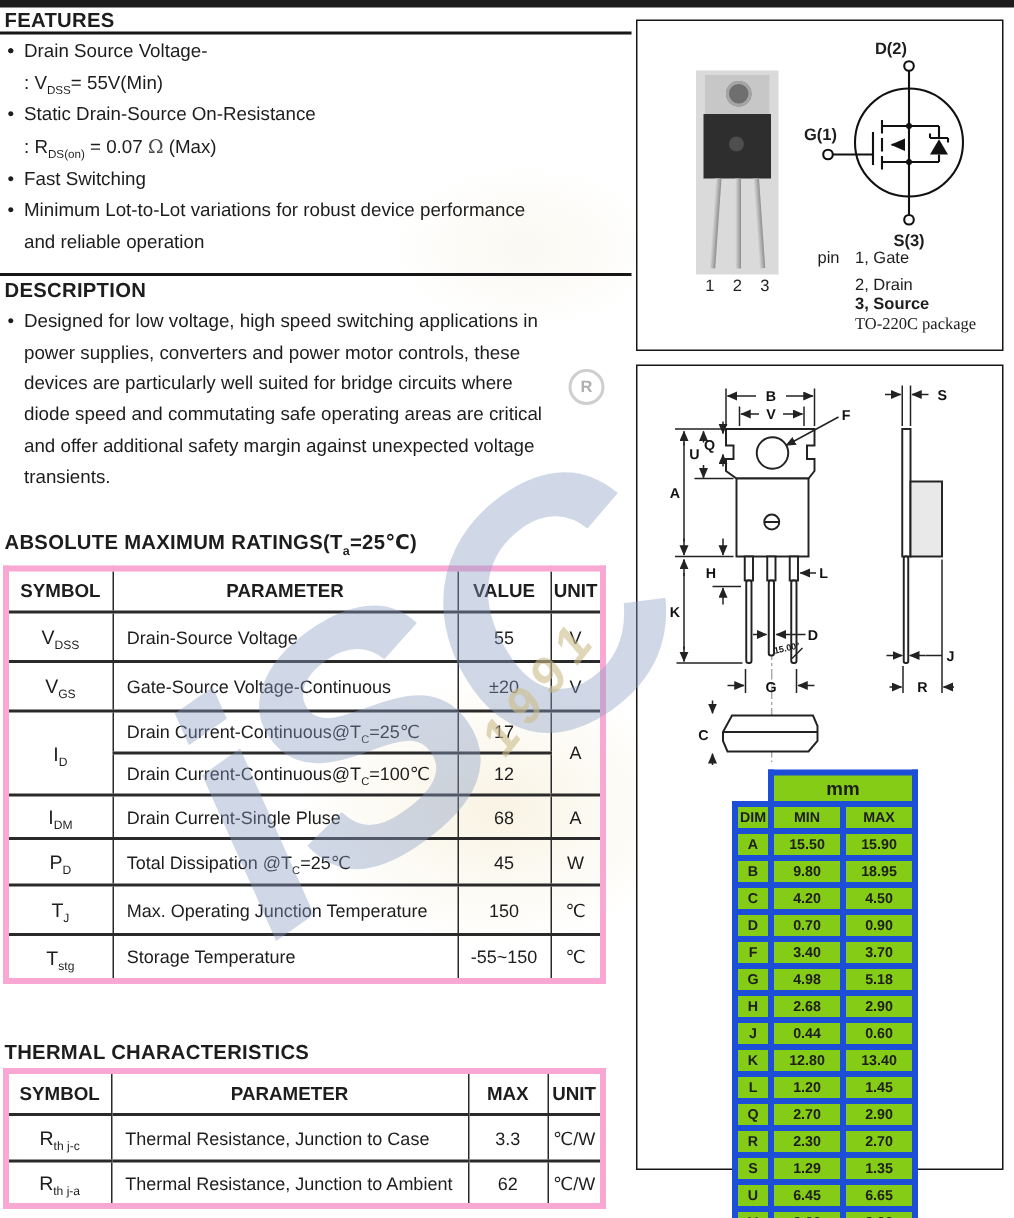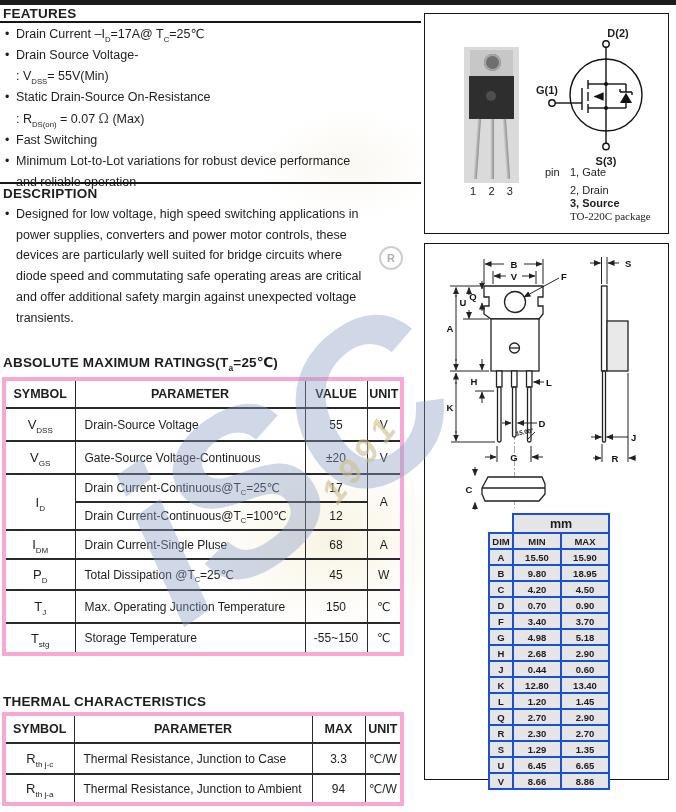--- a/index.html
+++ b/index.html
@@ -40,21 +40,21 @@
   #photo .leg{position:absolute;top:72px;width:4px;height:60px;
               background:linear-gradient(90deg,#dedede,#8e8e8e);transform-origin:top center;}
   #pins123{position:absolute;left:39px;top:171px;width:55px;display:flex;justify-content:space-around;
            font-size:11px;color:#222;}
   .symlabel{position:absolute;font-size:11px;font-weight:bold;text-align:center;}
   .pinnote{position:absolute;font-size:11px;color:#1d1d1d;}
   svg text{font-family:"Liberation Sans","DejaVu Sans",sans-serif;}
   
   #mmtable{position:absolute;left:63px;top:269px;width:120px;table-layout:fixed;
            font-size:9.5px;font-weight:bold;border-collapse:collapse;}
-  #mmtable td{border:2px solid #1d4ed8;text-align:center;padding:0;height:14px;background:#e5e5e5;}
+  #mmtable td{border:4px solid #1d4ed8;text-align:center;padding:0;height:14px;background:#84cc16;}
   #mmtable td.noborder{border:none;background:transparent;}
   #mmtable .mmhead{font-size:12.5px;height:17px;}
   #wm-logo{left:110px;top:360px;width:340px;height:210px;font-size:225px;letter-spacing:-8px;
            color:rgba(138,158,196,0.40);transform:rotate(-35deg);}
   #wm-year{left:300px;top:438px;width:120px;height:40px;font-size:34px;letter-spacing:7px;
            color:rgba(203,188,138,0.60);transform:rotate(-52deg);}
   #wm-reg{position:absolute;left:379px;top:246px;width:20px;height:20px;border-radius:50%;z-index:1;
           border:2px solid rgba(165,165,165,0.55);color:rgba(150,150,150,0.75);
           font-size:11px;font-weight:bold;display:flex;align-items:center;justify-content:center;}
 </style>
@@ -72,21 +72,21 @@
   <div id="wm-reg">R</div>
 
   <div id="content">
     <div id="topbar"></div>
 
     <div class="h1" style="top:6px;">FEATURES</div>
     <div class="rule" style="top:21px;"></div>
     <div class="textcol" style="top:24px;">
 
         <div class="tline">
-          <span class="bullet">•</span><span><span>Drain Current –I</span><sub>D</sub><span>=17A@ T</span><sub>C</sub><span>=25℃</span></span>
+          <span class="bullet">•</span>
         </div>
 
         <div class="tline">
           <span class="bullet">•</span><span><span>Drain Source Voltage-</span></span>
         </div>
 
         <div class="tline">
           <span><span>: V</span><sub>DSS</sub><span>= 55V(Min)</span></span>
         </div>
 
@@ -221,21 +221,21 @@
       </tr>
       <tr style="height:31px">
         <td class="sym"><span>R</span><sub>th j-c</sub></td>
         <td class="param"><span>Thermal Resistance, Junction to Case</span></td>
         <td>3.3</td>
         <td>℃/W</td>
       </tr>
       <tr style="height:30px">
         <td class="sym"><span>R</span><sub>th j-a</sub></td>
         <td class="param"><span>Thermal Resistance, Junction to Ambient</span></td>
-        <td>94</td>
+        <td>62</td>
         <td>℃/W</td>
       </tr>
     </tbody>
       </table>
 
     <div class="rbox" id="box1">
       <div id="photo">
         <div class="tab"></div>
         <div class="hole"></div>
         <div class="pkgbody">
@@ -279,21 +279,21 @@
           <line x1="201" y1="89" x2="201" y2="94"></line>
           <path d="M195,78 L195,75 M195,78 L207,78 M207,78 L207,81" stroke-width="1.4"></path>
         </g>
         <g fill="#111" stroke="none">
           <path d="M195,89 L207,89 L201,78.8 z"></path>
           <circle cx="181" cy="70" r="2"></circle>
           <circle cx="181" cy="94" r="2"></circle>
         </g>
       </svg>
 
-      <div class="symlabel" style="left:172px;top:13px;width:42px;">D(2)</div>
+      <div class="symlabel" style="left:148px;top:13px;width:42px;">D(2)</div>
       <div class="symlabel" style="left:104px;top:70px;width:36px;">G(1)</div>
       <div class="symlabel" style="left:160px;top:141px;width:42px;">S(3)</div>
 
       <div class="pinnote" style="left:120px;top:152px;">pin</div>
       <div class="pinnote" style="left:145px;top:152px;">1, Gate</div>
       <div class="pinnote" style="left:145px;top:170px;">2, Drain</div>
       <div class="pinnote" style="left:145px;top:183px;font-weight:bold;">3, Source</div>
       <div class="pinnote" style="left:145px;top:196px;font-family:Liberation Serif, serif;">TO-220C package</div>
     </div>
 

